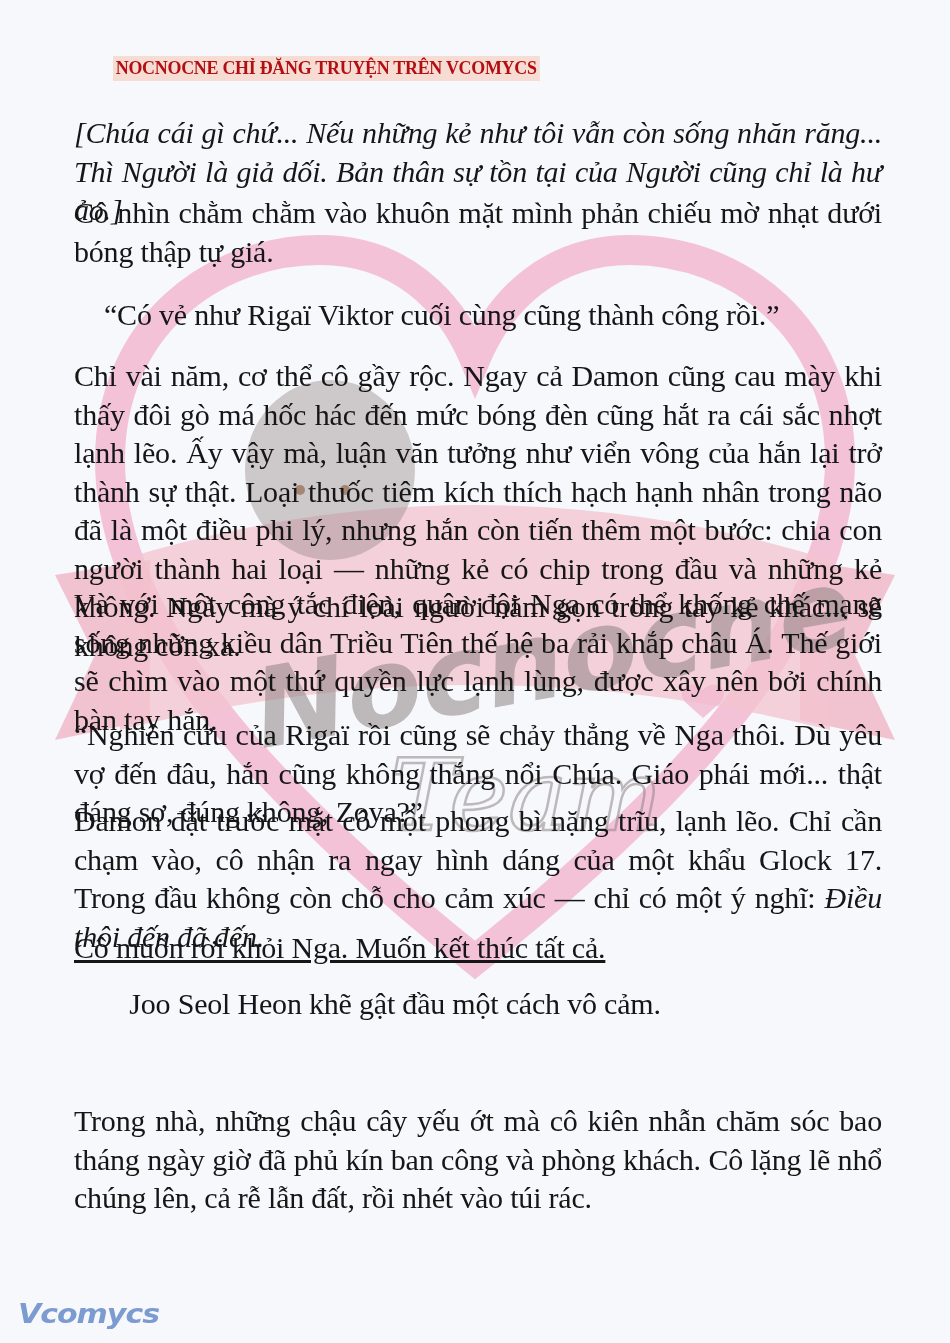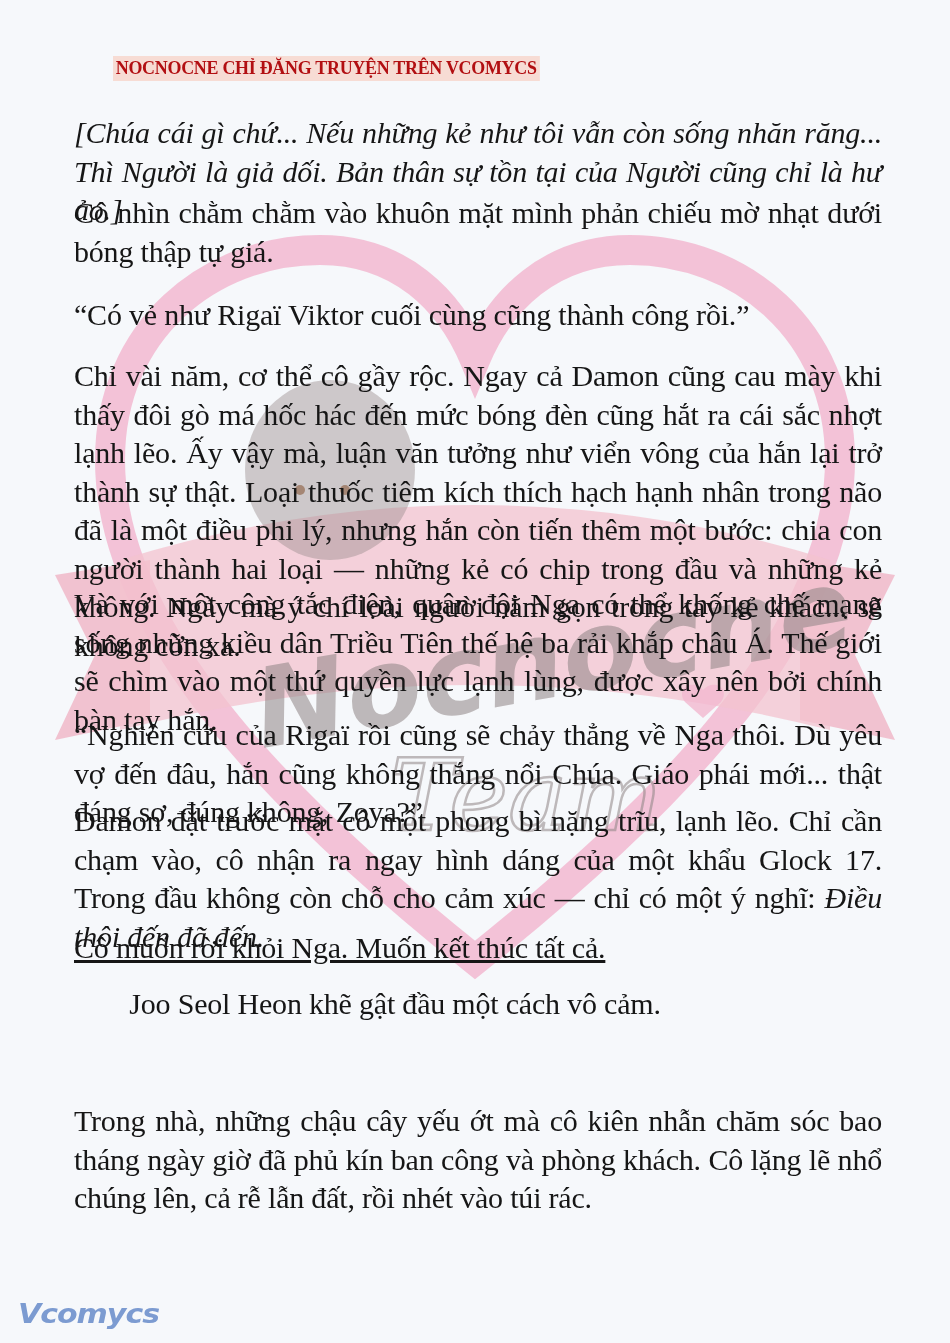--- a/index.html
+++ b/index.html
@@ -51,21 +51,21 @@
   <text x="390" y="830" font-family="DejaVu Serif, serif" font-style="italic" font-size="100" fill="none" stroke="#8f8585" stroke-width="2.5" opacity="0.55">Team</text>
 
   <path d="M703 690 c -10 -12 -28 -2 -18 12 l 18 16 l 18 -16 c 10 -14 -8 -24 -18 -12 z" fill="#f2b8d0" opacity="0.8"></path>
 </svg>
 
 <div class="page">
   <div class="header">NOCNOCNE CHỈ ĐĂNG TRUYỆN TRÊN VCOMYCS</div>
 
   <p class="para italic" style="top:114px;">[Chúa cái gì chứ... Nếu những kẻ như tôi vẫn còn sống nhăn răng... Thì Người là giả dối. Bản thân sự tồn tại của Người cũng chỉ là hư ảo.]</p>
   <p class="para" style="top:194px;">Cô nhìn chằm chằm vào khuôn mặt mình phản chiếu mờ nhạt dưới bóng thập tự giá.</p>
-  <p class="para" style="top:296px;">“Có vẻ như Rigaï Viktor cuối cùng cũng thành công rồi.”</p>
+  <p class="para" style="top:296px;margin-left:30px;">“Có vẻ như Rigaï Viktor cuối cùng cũng thành công rồi.”</p>
   <p class="para" style="top:357px;">Chỉ vài năm, cơ thể cô gầy rộc. Ngay cả Damon cũng cau mày khi thấy đôi gò má hốc hác đến mức bóng đèn cũng hắt ra cái sắc nhợt lạnh lẽo. Ấy vậy mà, luận văn tưởng như viển vông của hắn lại trở thành sự thật. Loại thuốc tiêm kích thích hạch hạnh nhân trong não đã là một điều phi lý, nhưng hắn còn tiến thêm một bước: chia con người thành hai loại — những kẻ có chip trong đầu và những kẻ không. Ngày mà ý chí loài người nằm gọn trong tay kẻ khác... sẽ không còn xa.</p>
   <p class="para" style="top:585px;">Và với một công tắc điện, quân đội Nga có thể khống chế mạng sống những kiều dân Triều Tiên thế hệ ba rải khắp châu Á. Thế giới sẽ chìm vào một thứ quyền lực lạnh lùng, được xây nên bởi chính bàn tay hắn.</p>
   <p class="para" style="top:716px;">“Nghiên cứu của Rigaï rồi cũng sẽ chảy thẳng về Nga thôi. Dù yêu vợ đến đâu, hắn cũng không thắng nổi Chúa. Giáo phái mới... thật đáng sợ, đúng không, Zoya?”</p>
   <p class="para" style="top:802px;"><span>Damon đặt trước mặt cô một phong bì nặng trĩu, lạnh lẽo. Chỉ cần chạm vào, cô nhận ra ngay hình dáng của một khẩu Glock 17. Trong đầu không còn chỗ cho cảm xúc — chỉ có một ý nghĩ: </span><span class="em">Điều thôi đến đã đến.</span></p>
   <p class="para" style="top:929px;text-decoration:underline;">Cô muốn rời khỏi Nga. Muốn kết thúc tất cả.</p>
   <p class="para" style="top:985px; white-space:pre;margin-left:48px;"> Joo Seol Heon khẽ gật đầu một cách vô cảm.</p>
   <p class="para" style="top:1102px;">Trong nhà, những chậu cây yếu ớt mà cô kiên nhẫn chăm sóc bao tháng ngày giờ đã phủ kín ban công và phòng khách. Cô lặng lẽ nhổ chúng lên, cả rễ lẫn đất, rồi nhét vào túi rác.</p>
 
   <div class="logo">Vcomycs</div>
 </div>

